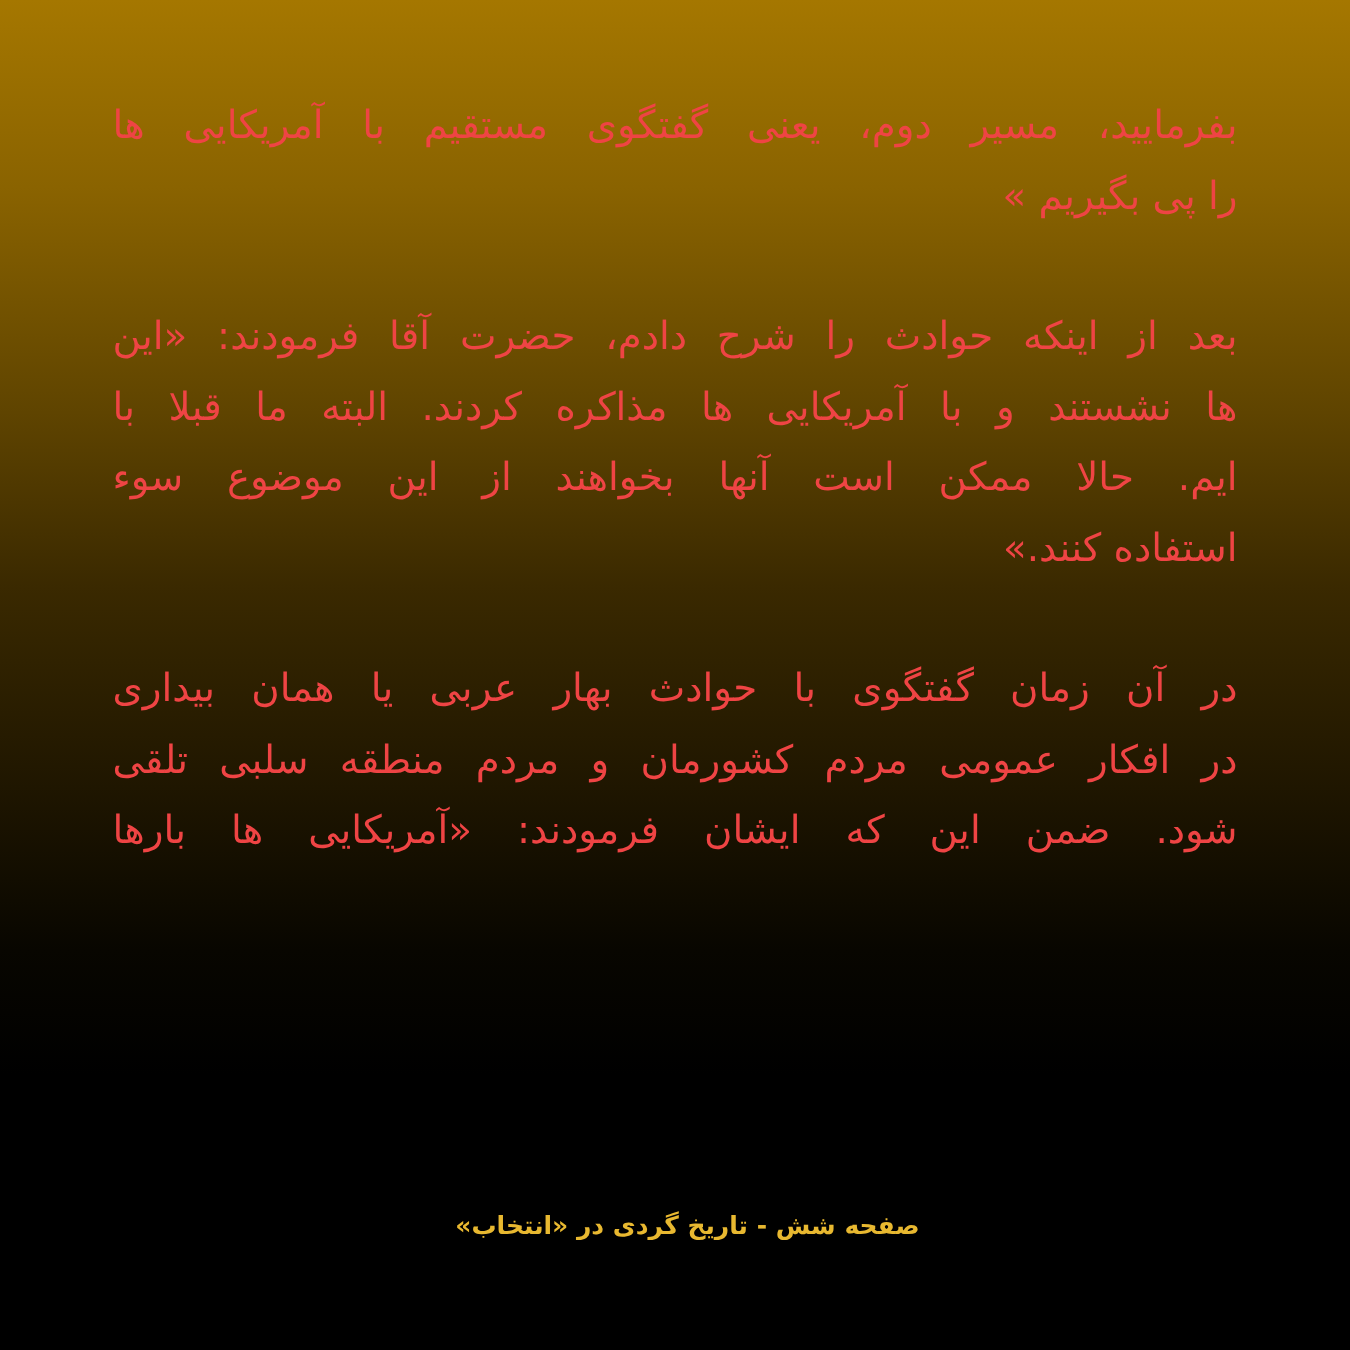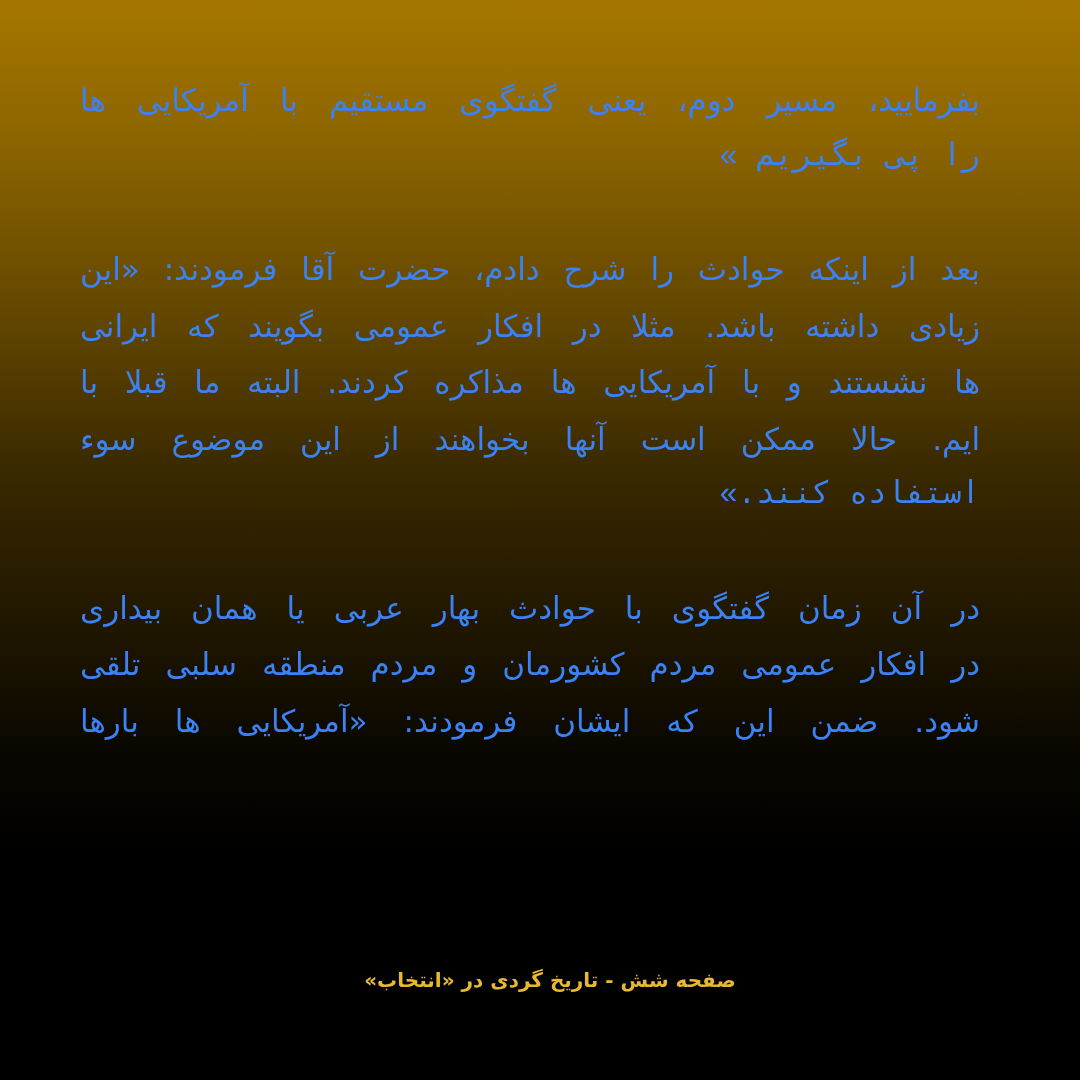--- a/index.html
+++ b/index.html
@@ -17,45 +17,44 @@
         #3a2900 470px,
         #1f1600 630px,
         #080600 760px,
         #000000 860px,
         #000000 1080px);
       font-family: "DejaVu Sans", sans-serif;
       position: relative;
     }
     .page {
       position: absolute;
-      left: 80px;
+      left: 90px;
       top: 72px;
       width: 900px;
       direction: rtl;
-      color: #3b82f6;
+      color: #ef4444;
     }
     .para {
       font-size: 31px;
       line-height: 56.5px;
       text-align: justify;
       text-align-last: right;
       margin: 0;
       padding: 0;
     }
     .para.p1 { margin-bottom: 56px; }
     .para.p2 { margin-bottom: 56px; }
     .line {
       display: block;
       white-space: nowrap;
       text-align: justify;
       text-align-last: justify;
     }
     .line.last {
       text-align-last: right;
-      font-family: Liberation Mono, monospace;
     }
     .footer {
       position: absolute;
       left: 10px;
       width: 1080px;
       top: 968px;
       text-align: center;
       direction: rtl;
       color: #e8b830;
       font-size: 20px;
@@ -65,21 +64,20 @@
 </head>
 <body>
 
 <main class="page">
   <p class="para p1">
     <span class="line">بفرمایید، مسیر دوم، یعنی گفتگوی مستقیم با آمریکایی ها</span>
     <span class="line last">را پی بگیریم »</span>
   </p>
   <p class="para p2">
     <span class="line">بعد از اینکه حوادث را شرح دادم، حضرت آقا فرمودند: «این</span>
-    <span class="line">زیادی داشته باشد. مثلا در افکار عمومی بگویند که ایرانی</span>
     <span class="line">ها نشستند و با آمریکایی ها مذاکره کردند. البته ما قبلا با</span>
     <span class="line">ایم. حالا ممکن است آنها بخواهند از این موضوع سوء</span>
     <span class="line last">استفاده کنند.»</span>
   </p>
   <p class="para p3">
     <span class="line">در آن زمان گفتگوی با حوادث بهار عربی یا همان بیداری</span>
     <span class="line">در افکار عمومی مردم کشورمان و مردم منطقه سلبی تلقی</span>
     <span class="line">شود. ضمن این که ایشان فرمودند: «آمریکایی ها بارها</span>
   </p>
 </main>

